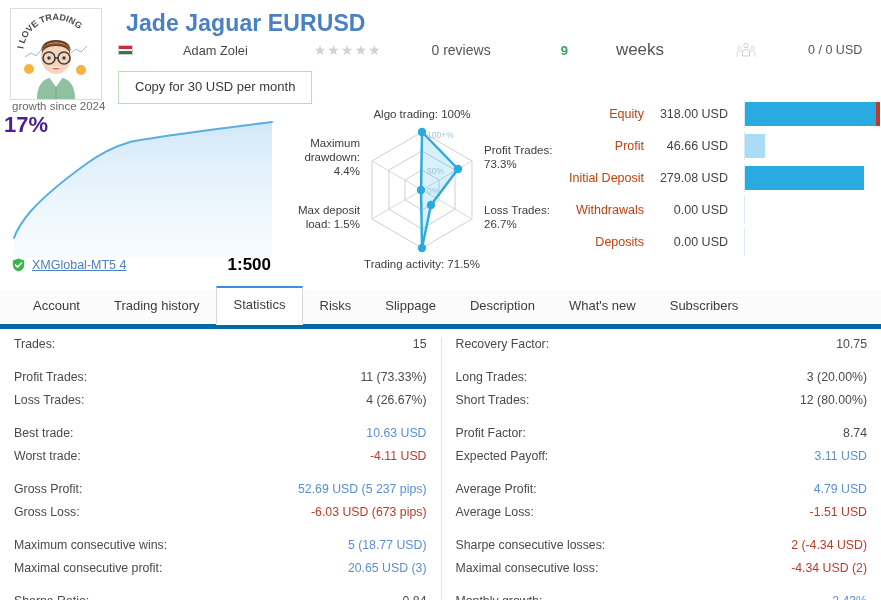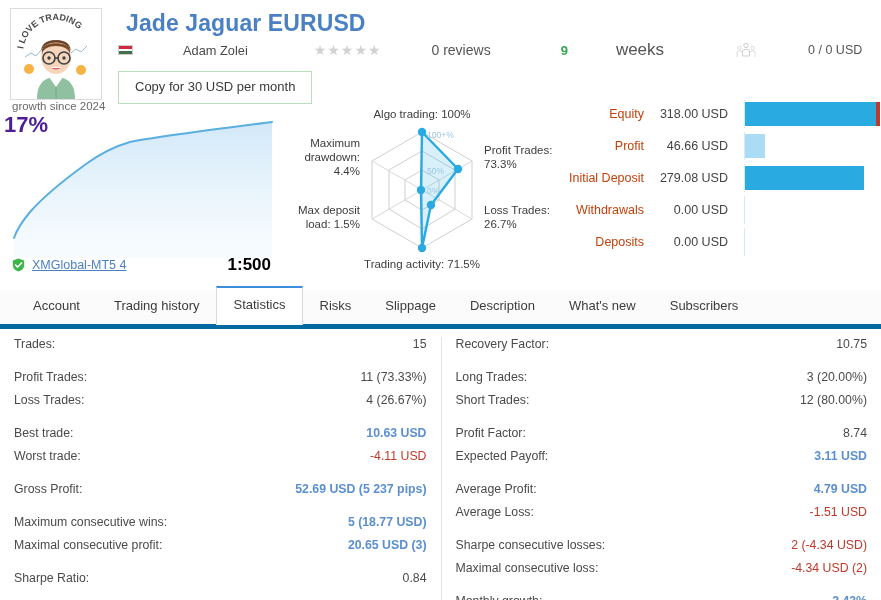--- a/index.html
+++ b/index.html
@@ -112,21 +112,21 @@
   }
 
   
   .stats { position:relative; display:flex; padding-top:8px; }
   .stats-col { width:50%; padding: 0 14px; position:relative; }
   .stats-col.right { border-left:1px solid #e4e4e4; }
   .srow { display:flex; justify-content:space-between; align-items:baseline; height:23px; font-size:12.3px; }
   .srow .k { color:#4a4a4a; }
   .srow .v { color:#4a4a4a; text-align:right; white-space:nowrap; }
   .gap { height:10px; }
-  .v .blue { color:#5b8fd0;font-weight:bold; }
+  .v .blue { color:#5b8fd0; }
   .v .red  { color:#c0392b; }
   .v .grey { color:#4a4a4a; }
 </style>
 </head>
 <body>
 
 <div class="header">
 
   <div class="avatar">
     <svg width="90" height="90" viewBox="0 0 90 90">
@@ -340,20 +340,24 @@
       </div>
       <div class="srow">
         <span class="k">Worst trade:</span>
         <span class="v"><span class="red">-4.11 USD</span></span>
       </div>
       <div class="gap"></div>
       <div class="srow">
         <span class="k">Gross Profit:</span>
         <span class="v"><span class="blue">52.69 USD (5 237 pips)</span></span>
       </div>
+      <div class="srow">
+        <span class="k">Gross Loss:</span>
+        <span class="v"><span class="red">-6.03 USD (673 pips)</span></span>
+      </div>
       <div class="gap"></div>
       <div class="srow">
         <span class="k">Maximum consecutive wins:</span>
         <span class="v"><span class="blue">5 (18.77 USD)</span></span>
       </div>
       <div class="srow">
         <span class="k">Maximal consecutive profit:</span>
         <span class="v"><span class="blue">20.65 USD (3)</span></span>
       </div>
       <div class="gap"></div>

